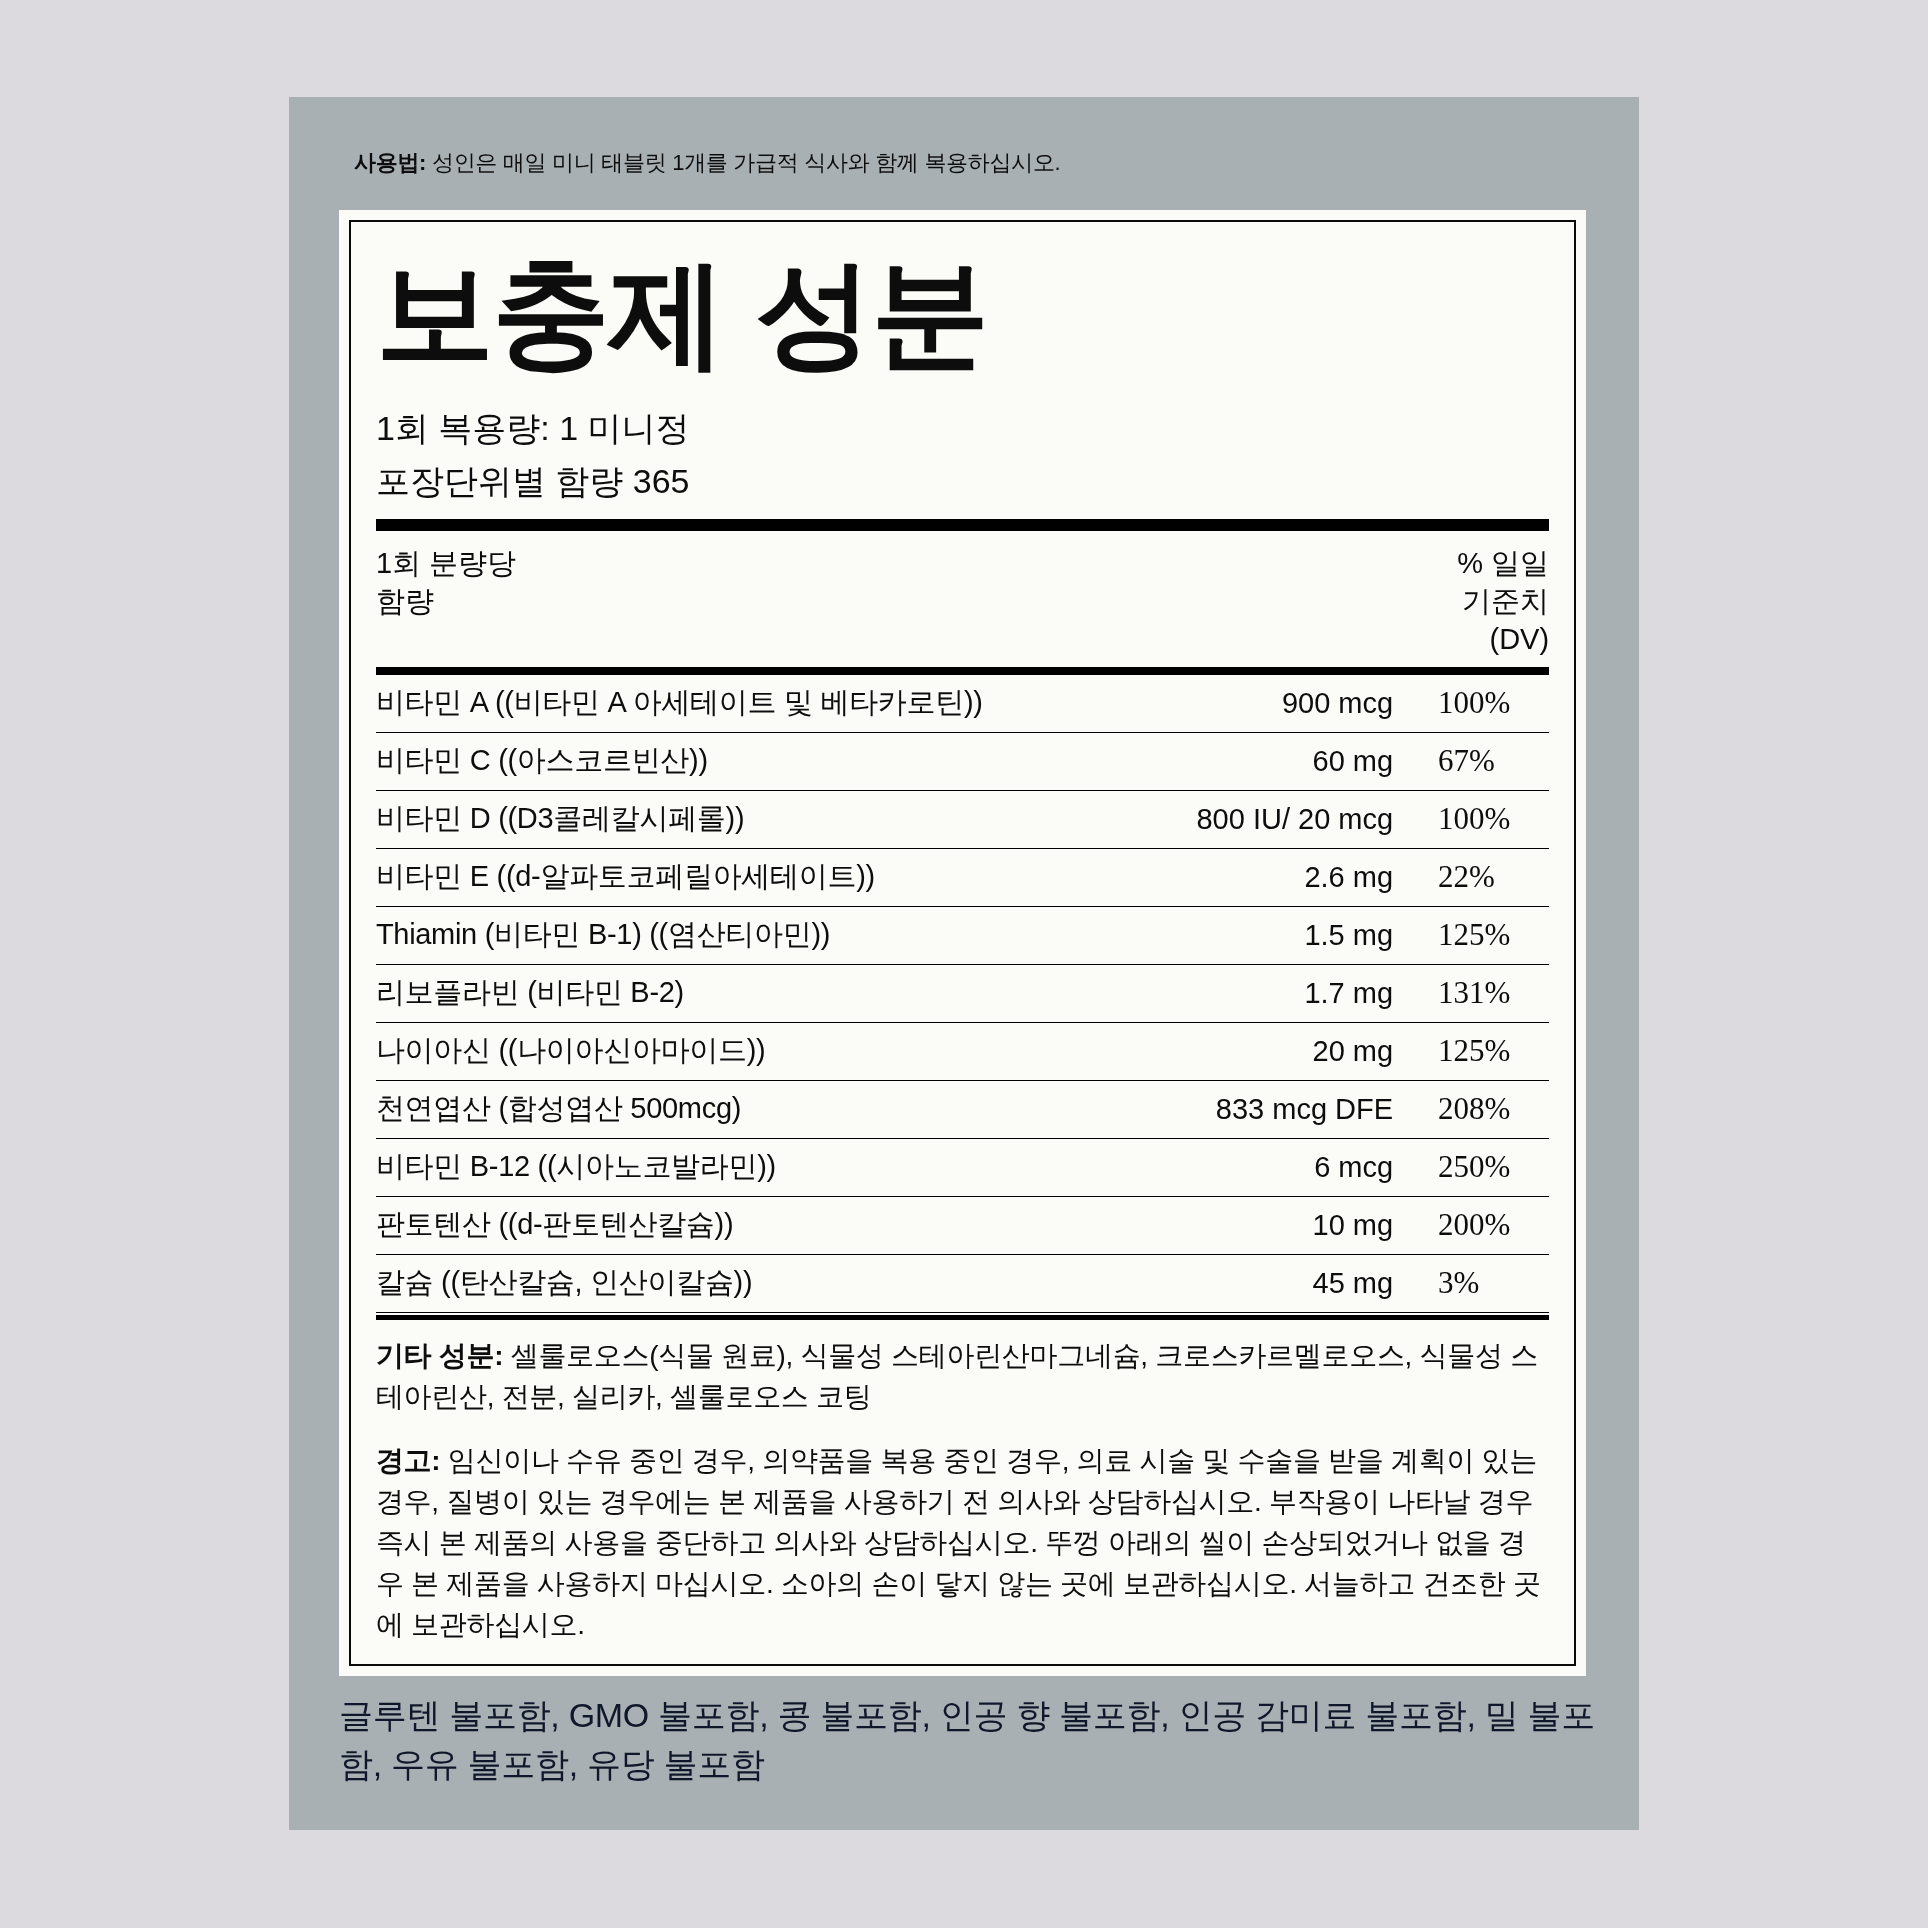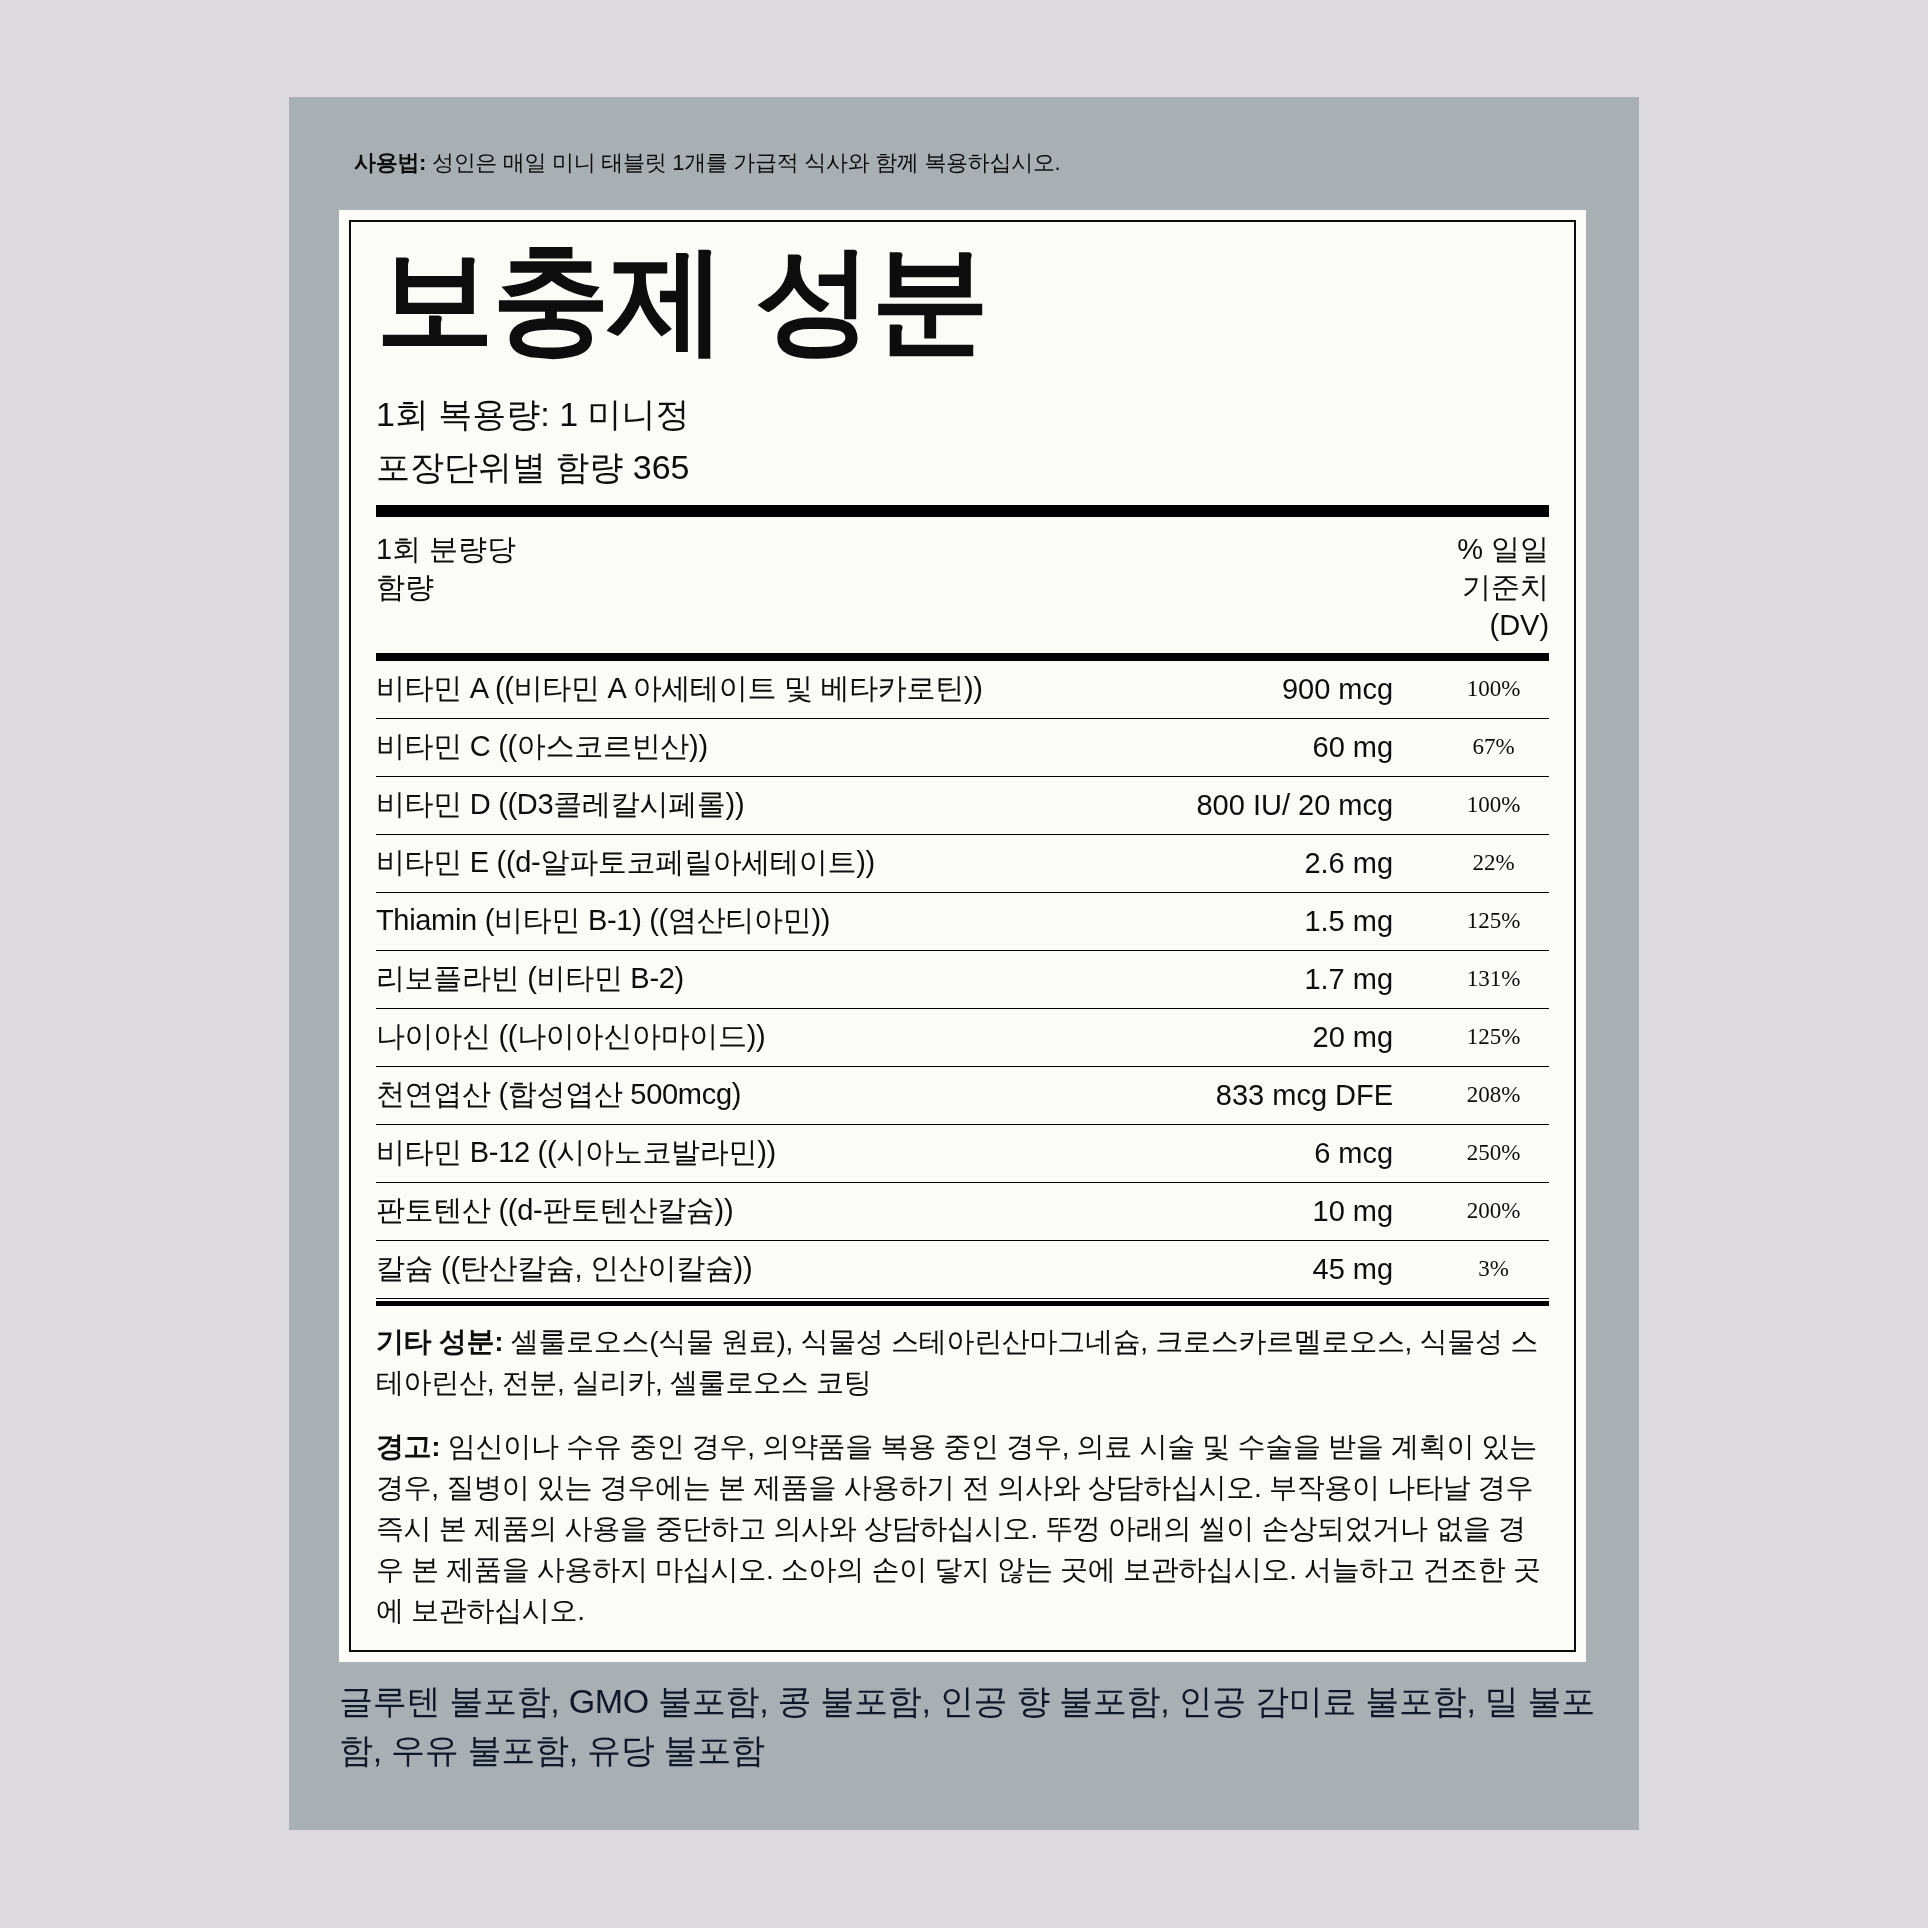--- a/index.html
+++ b/index.html
@@ -36,21 +36,21 @@
   .supp-inner{
     border:2.8px solid #0a0a0a;
     padding:13px 24.5px 19px 24.5px;
     background:var(--label-bg);
   }
   .title{
     font-size:118px;
     font-weight:900;
     letter-spacing:-1.9px;
     line-height:1.05;
-    margin-top:3px;
+    margin-top:17px;
     white-space:nowrap;
   }
   .serving{font-size:34px;line-height:41px;}
   .serving.first{margin-top:32px;}
   .serving.second{margin-top:11.3px;}
   .bar{background:#000;}
   .bar.thick{height:12.2px;margin-top:17px;}
   .bar.med{height:7.5px;margin-top:9.4px;}
   .bar.end{height:4.7px;margin-top:2.8px;}
   .thead{
@@ -61,23 +61,23 @@
   .th-right{text-align:right;}
   .rows .row{
     display:flex;align-items:center;
     height:58px;
     border-bottom:1.9px solid #000;
     font-size:29px;
   }
   .rows .row .r-name{flex:1;letter-spacing:-0.3px;white-space:nowrap;}
   .rows .row .r-amt{text-align:right;margin-right:45px;white-space:nowrap;}
   .rows .row .r-dv{
-    width:111px;text-align:center;white-space:nowrap;
+    width:111px;text-align:left;white-space:nowrap;
     font-family:"Liberation Serif","DejaVu Serif",serif;
-    font-size:23px;
+    font-size:31px;
   }
   .para{
     margin-top:15px;
     font-size:28px;line-height:41px;
     letter-spacing:-0.3px;
     word-break:break-all;
   }
   .para.warning{margin-top:22.6px;}
   .para b{font-weight:700;}
   .footer-note{

